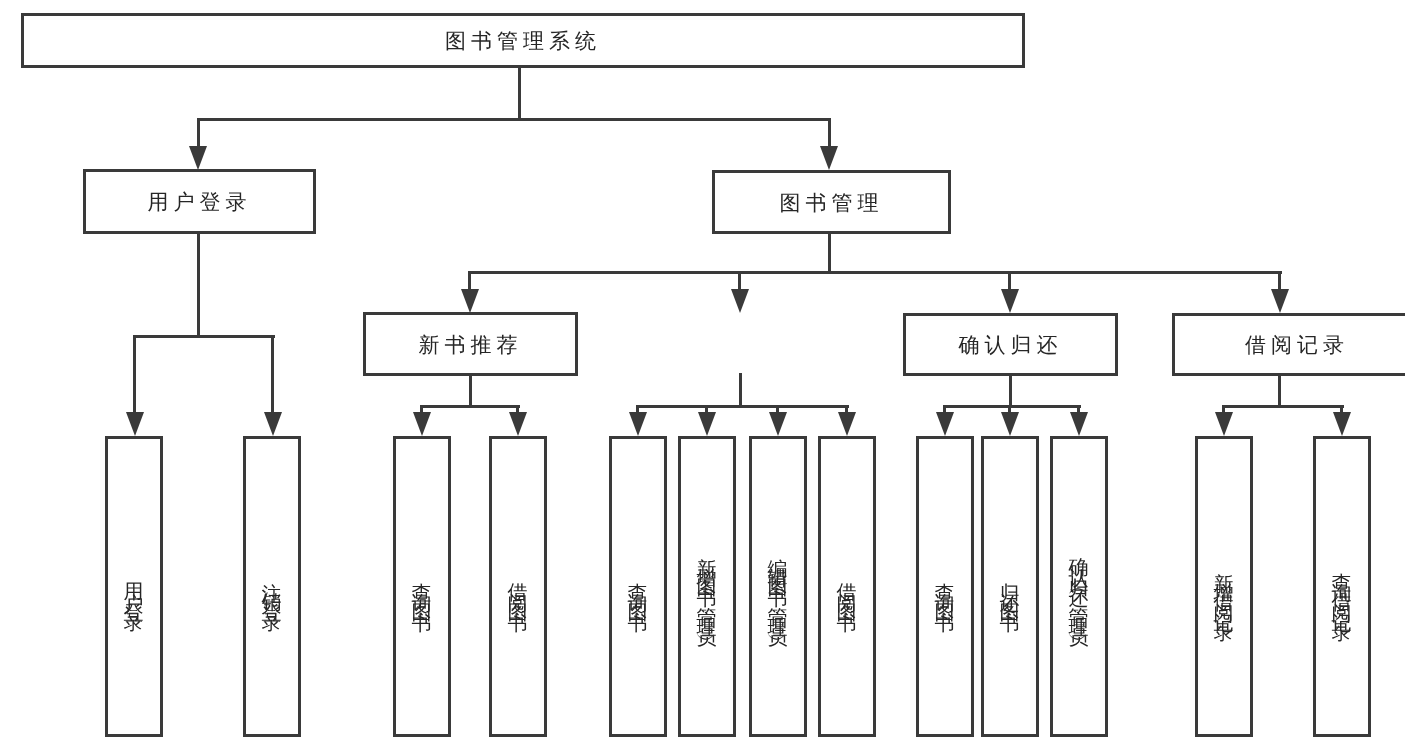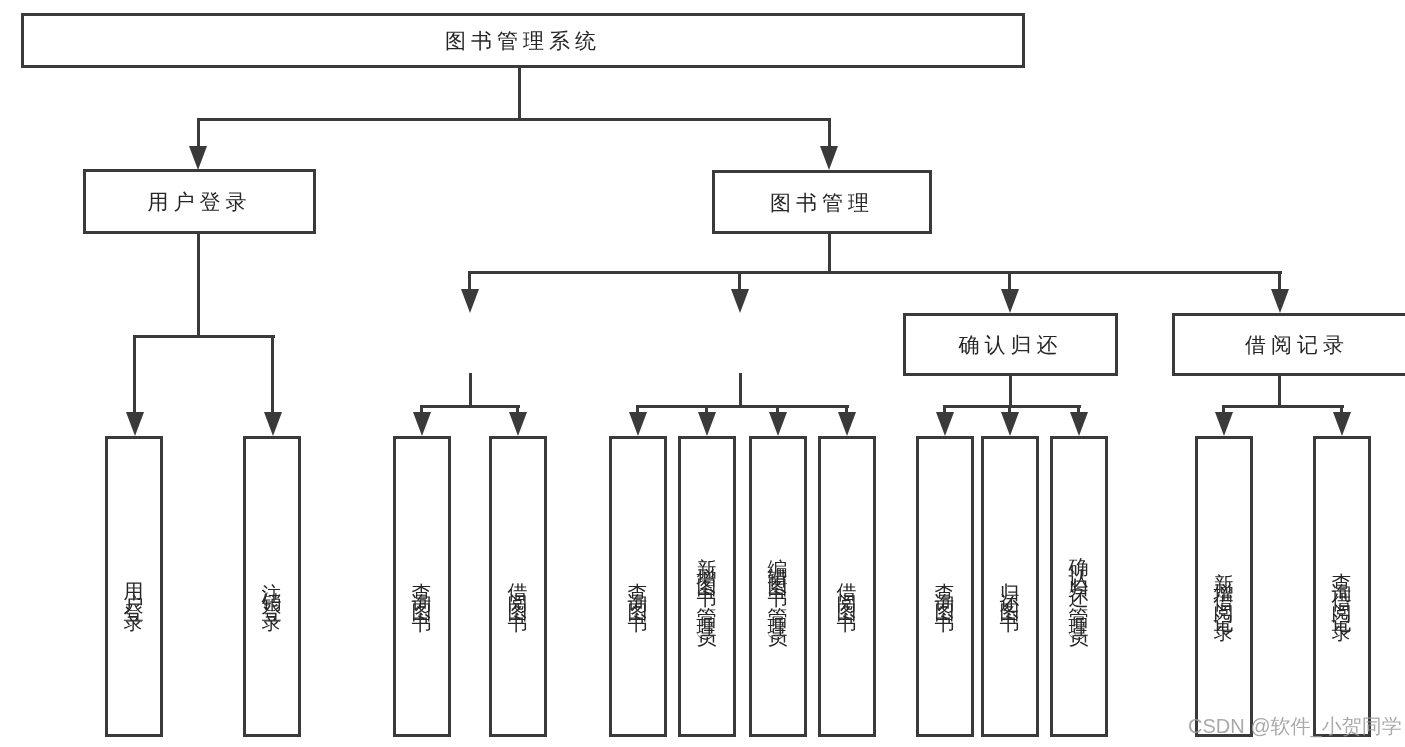--- a/index.html
+++ b/index.html
@@ -83,40 +83,41 @@
   <div class="box" style="left:21px;top:13px;width:1004px;height:55px;">图书管理系统</div>
 
   <div class="vl" style="left:518px;top:66px;height:53px;"></div>
   <div class="hl" style="left:197px;top:118px;width:634px;"></div>
   <div class="vl" style="left:197px;top:118px;height:30px;"></div>
   <div class="ar" style="left:189px;top:146px;"></div>
   <div class="vl" style="left:828px;top:118px;height:30px;"></div>
   <div class="ar" style="left:820px;top:146px;"></div>
 
   <div class="box" style="left:83px;top:169px;width:233px;height:65px;">用户登录</div>
-  <div class="box" style="left:712px;top:170px;width:220px;height:64px;">图书管理</div>
+  <div class="box" style="left:712px;top:170px;width:239px;height:64px;">图书管理</div>
 
   <div class="vl" style="left:197px;top:231px;height:106px;"></div>
   <div class="hl" style="left:133px;top:335px;width:142px;"></div>
   <div class="vl" style="left:133px;top:335px;height:79px;"></div>
   <div class="ar" style="left:126px;top:412px;"></div>
   <div class="vl" style="left:271px;top:335px;height:79px;"></div>
   <div class="ar" style="left:264px;top:412px;"></div>
 
   <div class="vl" style="left:828px;top:231px;height:42px;"></div>
   <div class="hl" style="left:468px;top:271px;width:814px;"></div>
   <div class="vl" style="left:468px;top:271px;height:22px;"></div>
   <div class="ar" style="left:461px;top:289px;"></div>
   <div class="vl" style="left:738px;top:271px;height:22px;"></div>
   <div class="ar" style="left:731px;top:289px;"></div>
   <div class="vl" style="left:1008px;top:271px;height:22px;"></div>
   <div class="ar" style="left:1001px;top:289px;"></div>
   <div class="vl" style="left:1278px;top:271px;height:22px;"></div>
   <div class="ar" style="left:1271px;top:289px;"></div>
 
+  <div class="box" style="left:363px;top:312px;width:215px;height:64px;">新书推荐</div>
   <div class="box" style="left:903px;top:313px;width:215px;height:63px;">确认归还</div>
   <div class="box" style="left:1172px;top:313px;width:250px;height:63px;">借阅记录</div>
 
   <div class="vl" style="left:469px;top:373px;height:34px;"></div>
   <div class="hl" style="left:420px;top:405px;width:100px;"></div>
   <div class="vl" style="left:420px;top:405px;height:10px;"></div>
   <div class="ar" style="left:413px;top:412px;"></div>
   <div class="vl" style="left:516px;top:405px;height:10px;"></div>
   <div class="ar" style="left:509px;top:412px;"></div>
 
@@ -158,15 +159,14 @@
   <div class="leaf" style="left:749px;">编辑图书（管理员）</div>
   <div class="leaf" style="left:818px;">借阅图书</div>
 
   <div class="leaf" style="left:916px;">查询图书</div>
   <div class="leaf" style="left:981px;">归还图书</div>
   <div class="leaf" style="left:1050px;">确认归还（管理员）</div>
 
   <div class="leaf" style="left:1195px;">新增借阅记录</div>
   <div class="leaf" style="left:1313px;">查询借阅记录</div>
 
-  <div class="watermark">CSDN @软件_小贺同学</div>
 
 </div>
 
 </body></html>

